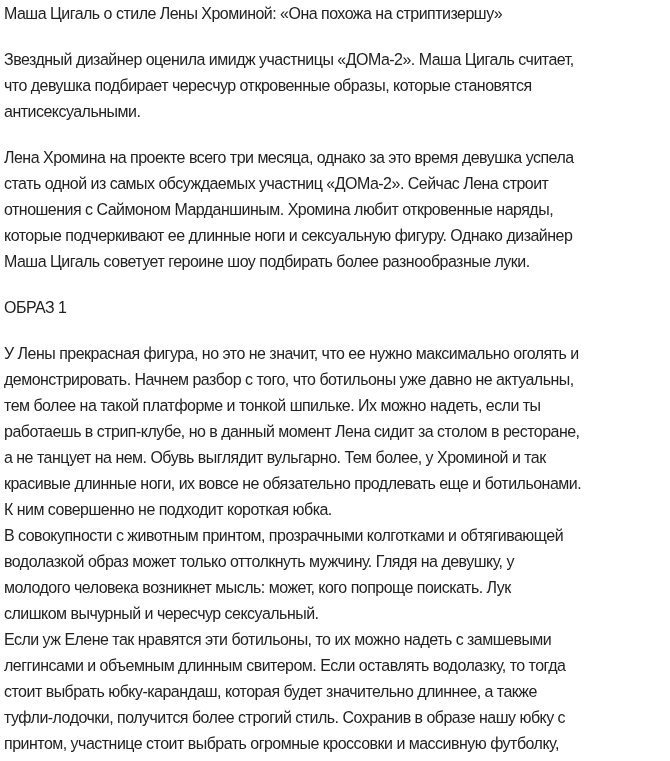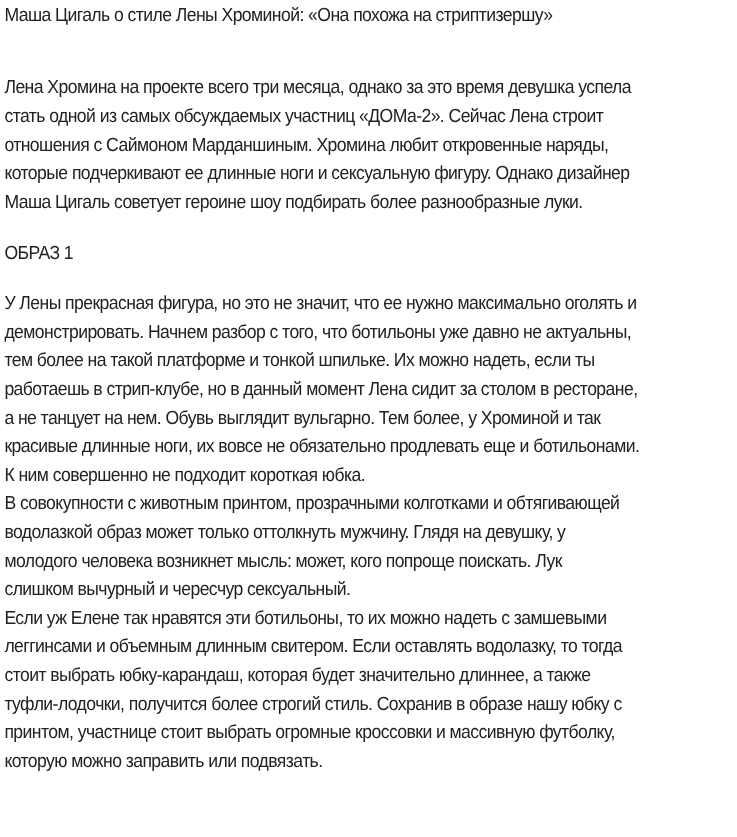--- a/index.html
+++ b/index.html
@@ -22,20 +22,25 @@
   .gap { height: 20px; }
   .para { display: block; }
 </style>
 </head>
 <body>
 
 <div class="doc">
   <div class="line title-line">Маша Цигаль о стиле Лены Хроминой: «Она похожа на стриптизершу»</div>
   <div class="gap"></div>
 
+  <div class="para">
+    <div class="line">Звездный дизайнер оценила имидж участницы «ДОМа-2». Маша Цигаль считает,</div>
+    <div class="line">что девушка подбирает чересчур откровенные образы, которые становятся</div>
+    <div class="line">антисексуальными.</div>
+  </div>
   <div class="gap"></div>
 
   <div class="para">
     <div class="line">Лена Хромина на проекте всего три месяца, однако за это время девушка успела</div>
     <div class="line">стать одной из самых обсуждаемых участниц «ДОМа-2». Сейчас Лена строит</div>
     <div class="line">отношения с Саймоном Марданшиным. Хромина любит откровенные наряды,</div>
     <div class="line">которые подчеркивают ее длинные ноги и сексуальную фигуру. Однако дизайнер</div>
     <div class="line">Маша Цигаль советует героине шоу подбирать более разнообразные луки.</div>
   </div>
   <div class="gap"></div>

